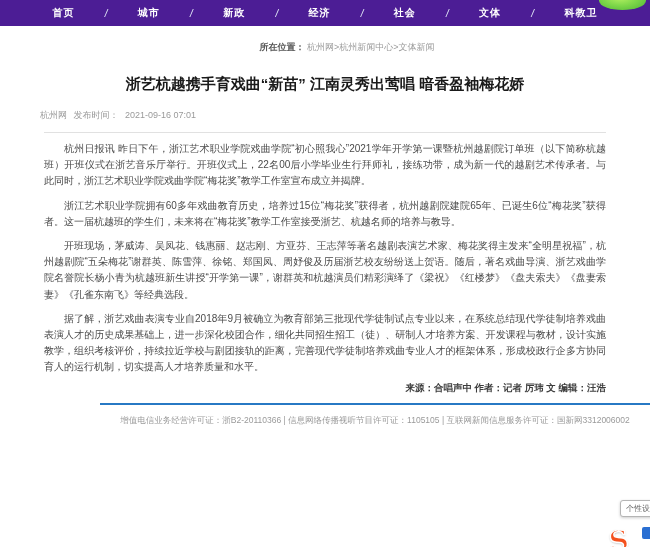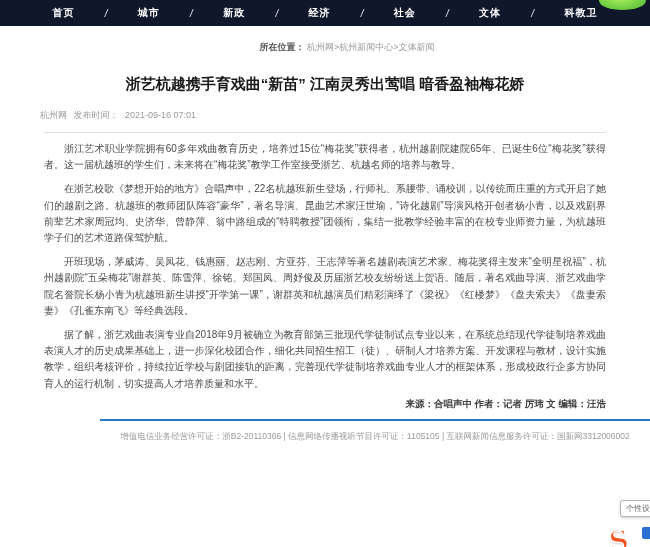--- a/index.html
+++ b/index.html
@@ -7,21 +7,21 @@
   body {
     position: relative;
     overflow: hidden;
     background: #ffffff;
     font-family: "Liberation Sans", "DejaVu Sans", sans-serif;
   }
   
   .topnav {
     position: relative;
     height: 26px;
-    background: #0f172a;
+    background: #4c1d95;
     display: flex;
     align-items: center;
   }
   .nav-inner {
     width: 545px;
     margin: 0 auto;
     display: flex;
     justify-content: space-between;
     align-items: center;
   }
@@ -173,22 +173,22 @@
 
   <div class="byline">
     <span>杭州网</span>
     <span>发布时间：</span>
     <span>2021-09-16 07:01</span>
   </div>
 
   <hr class="divider-light">
 
   <div class="article-body">
+    <p>杭州日报讯 昨日下午，浙江艺术职业学院戏曲学院“初心照我心”2021学年开学第一课暨杭州越剧院订单班（以下简称杭越班）开班仪式在浙艺音乐厅举行。开班仪式上，22名00后小学毕业生行拜师礼，接练功带，成为新一代的越剧艺术传承者。与此同时，浙江艺术职业学院戏曲学院“梅花奖”教学工作室宣布成立并揭牌。</p>
     <p>浙江艺术职业学院拥有60多年戏曲教育历史，培养过15位“梅花奖”获得者，杭州越剧院建院65年、已诞生6位“梅花奖”获得者。这一届杭越班的学生们，未来将在“梅花奖”教学工作室接受浙艺、杭越名师的培养与教导。</p>
-    <p>在浙艺校歌《梦想开始的地方》合唱声中，22名杭越班新生登场，行师礼、系腰带、诵校训，以传统而庄重的方式开启了她们的越剧之路。杭越班的教师团队阵容“豪华”，著名导演、昆曲艺术家汪世瑜，“诗化越剧”导演风格开创者杨小青，以及戏剧界前辈艺术家周冠均、史济华、曾静萍、翁中路组成的“特聘教授”团领衔，集结一批教学经验丰富的在校专业师资力量，为杭越班学子们的艺术道路保驾护航。</p>
     <p>开班现场，茅威涛、吴凤花、钱惠丽、赵志刚、方亚芬、王志萍等著名越剧表演艺术家、梅花奖得主发来“全明星祝福”，杭州越剧院“五朵梅花”谢群英、陈雪萍、徐铭、郑国凤、周妤俊及历届浙艺校友纷纷送上贺语。随后，著名戏曲导演、浙艺戏曲学院名誉院长杨小青为杭越班新生讲授“开学第一课”，谢群英和杭越演员们精彩演绎了《梁祝》《红楼梦》《盘夫索夫》《盘妻索妻》《孔雀东南飞》等经典选段。</p>
     <p>据了解，浙艺戏曲表演专业自2018年9月被确立为教育部第三批现代学徒制试点专业以来，在系统总结现代学徒制培养戏曲表演人才的历史成果基础上，进一步深化校团合作，细化共同招生招工（徒）、研制人才培养方案、开发课程与教材，设计实施教学，组织考核评价，持续拉近学校与剧团接轨的距离，完善现代学徒制培养戏曲专业人才的框架体系，形成校政行企多方协同育人的运行机制，切实提高人才培养质量和水平。</p>
   </div>
 
   <div class="source-line">来源：合唱声中 作者：记者 厉玮 文 编辑：汪浩</div>
 </main>
 
 <div class="blue-divider"></div>
 
 <footer class="site-footer">

